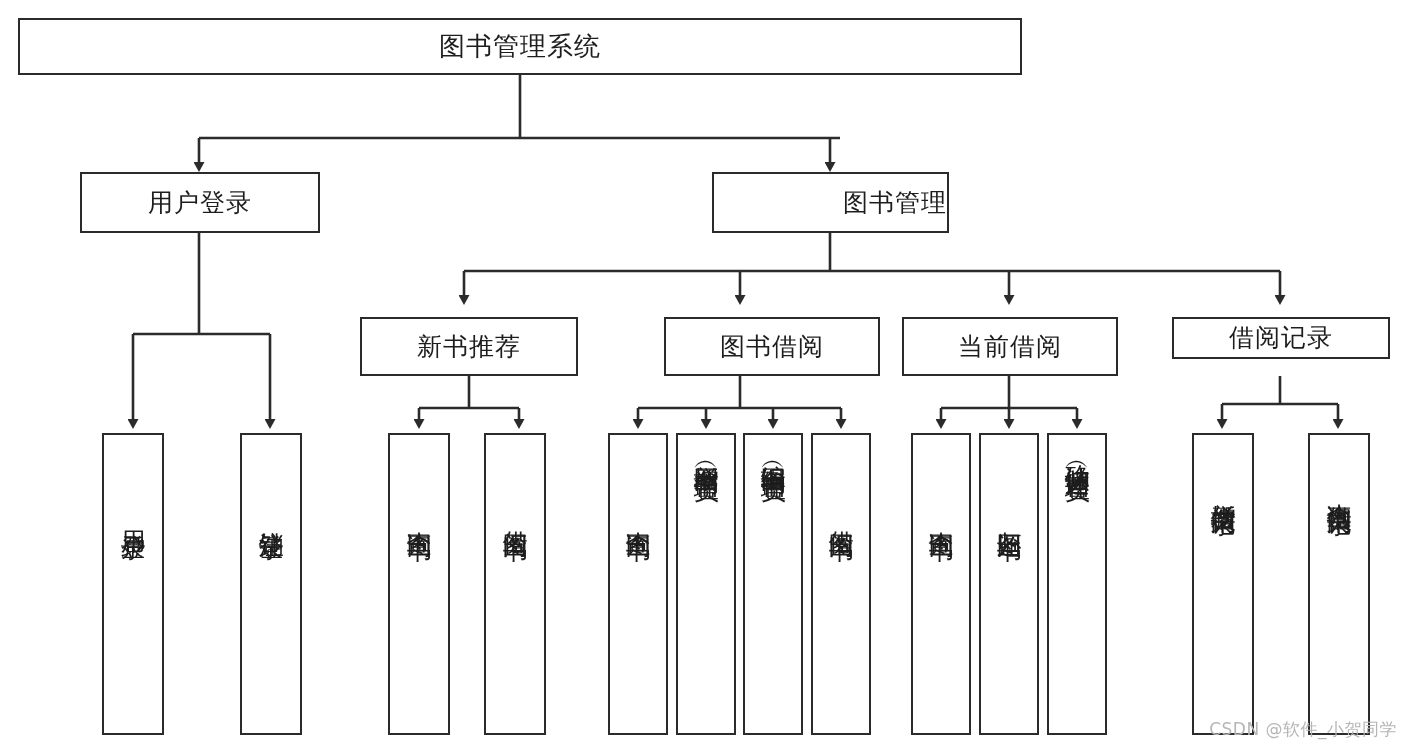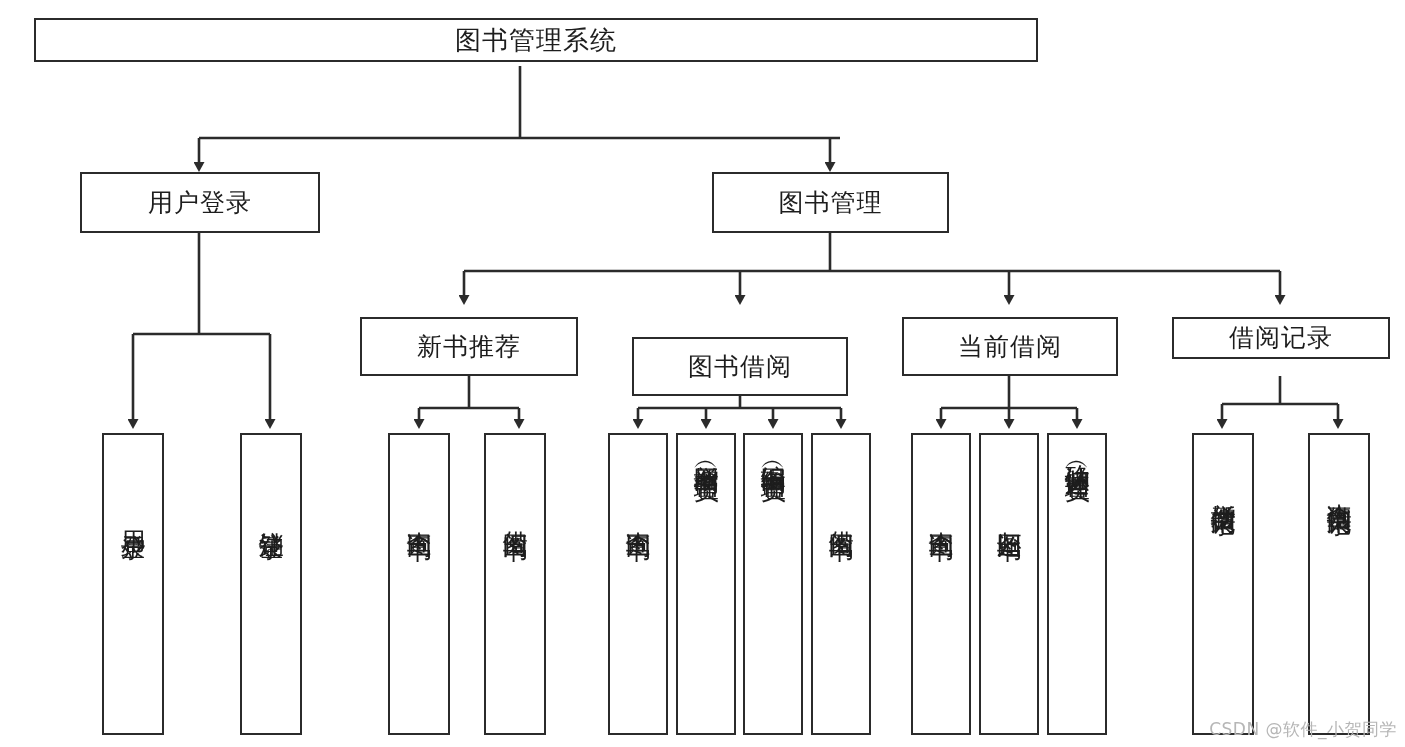--- a/index.html
+++ b/index.html
@@ -124,35 +124,35 @@
       <path d="M1009,408 L1009,420" marker-end="url(#arw)"></path>
       <path d="M1077,408 L1077,420" marker-end="url(#arw)"></path>
 
       <path d="M1280,376 L1280,404"></path>
       <path d="M1222,404 L1338,404"></path>
       <path d="M1222,404 L1222,420" marker-end="url(#arw)"></path>
       <path d="M1338,404 L1338,420" marker-end="url(#arw)"></path>
     </g>
   </svg>
 
-  <div class="node horiz root" style="left:18px; top:18px; width:1004px; height:44px;margin-left:16px;">
+  <div class="node horiz root" style="left:18px; top:18px; width:1004px; height:57px;">
     <span>图书管理系统</span>
   </div>
 
   <div class="node horiz" style="left:80px; top:172px; width:240px; height:61px;">
     <span>用户登录</span>
   </div>
-  <div class="node horiz" style="left:712px; top:172px; width:237px; height:61px;">
+  <div class="node horiz" style="left:712px; top:172px; width:237px; height:61px;justify-content:flex-end;">
     <span>图书管理</span>
   </div>
 
   <div class="node horiz" style="left:360px; top:317px; width:218px; height:59px;">
     <span>新书推荐</span>
   </div>
-  <div class="node horiz" style="left:632px; top:317px; width:216px; height:59px;margin-top:20px;">
+  <div class="node horiz" style="left:664px; top:317px; width:216px; height:59px;">
     <span>图书借阅</span>
   </div>
   <div class="node horiz" style="left:902px; top:317px; width:216px; height:59px;justify-content:center;">
     <span>当前借阅</span>
   </div>
   <div class="node horiz" style="left:1172px; top:317px; width:218px; height:42px;">
     <span>借阅记录</span>
   </div>
 
   <div class="node vert mid" style="left:102px; top:433px; width:62px; height:302px;">

